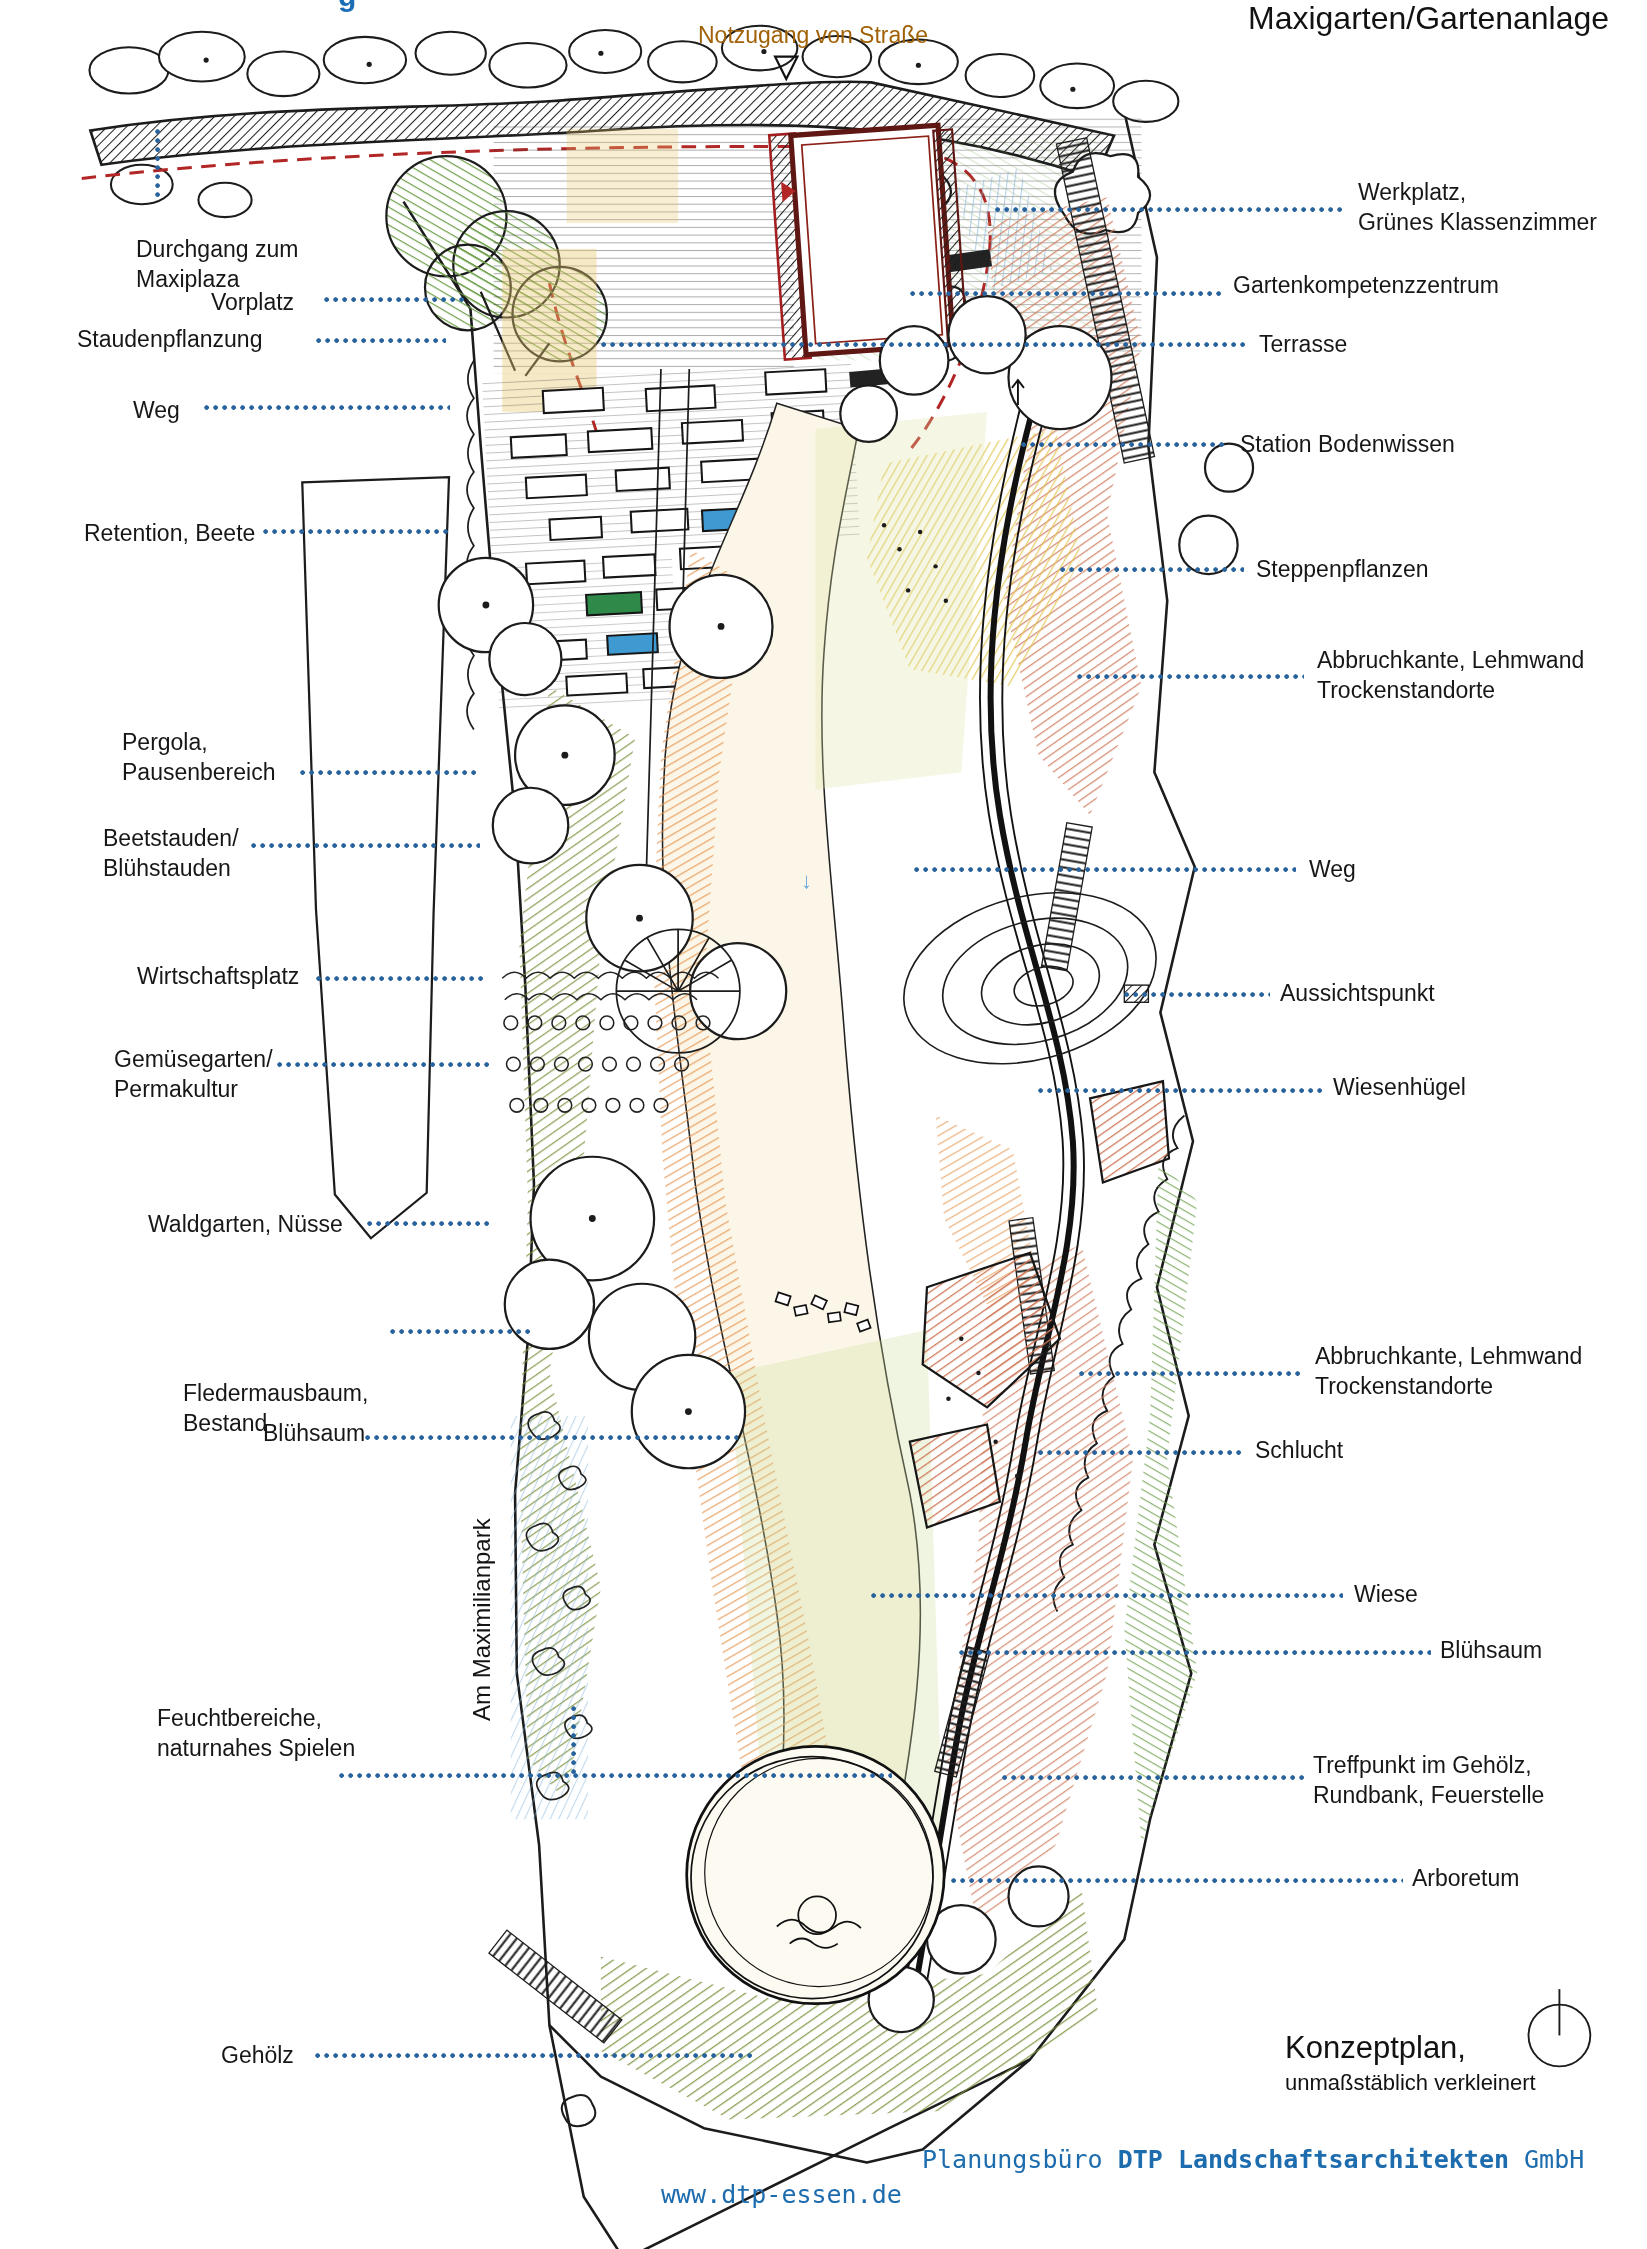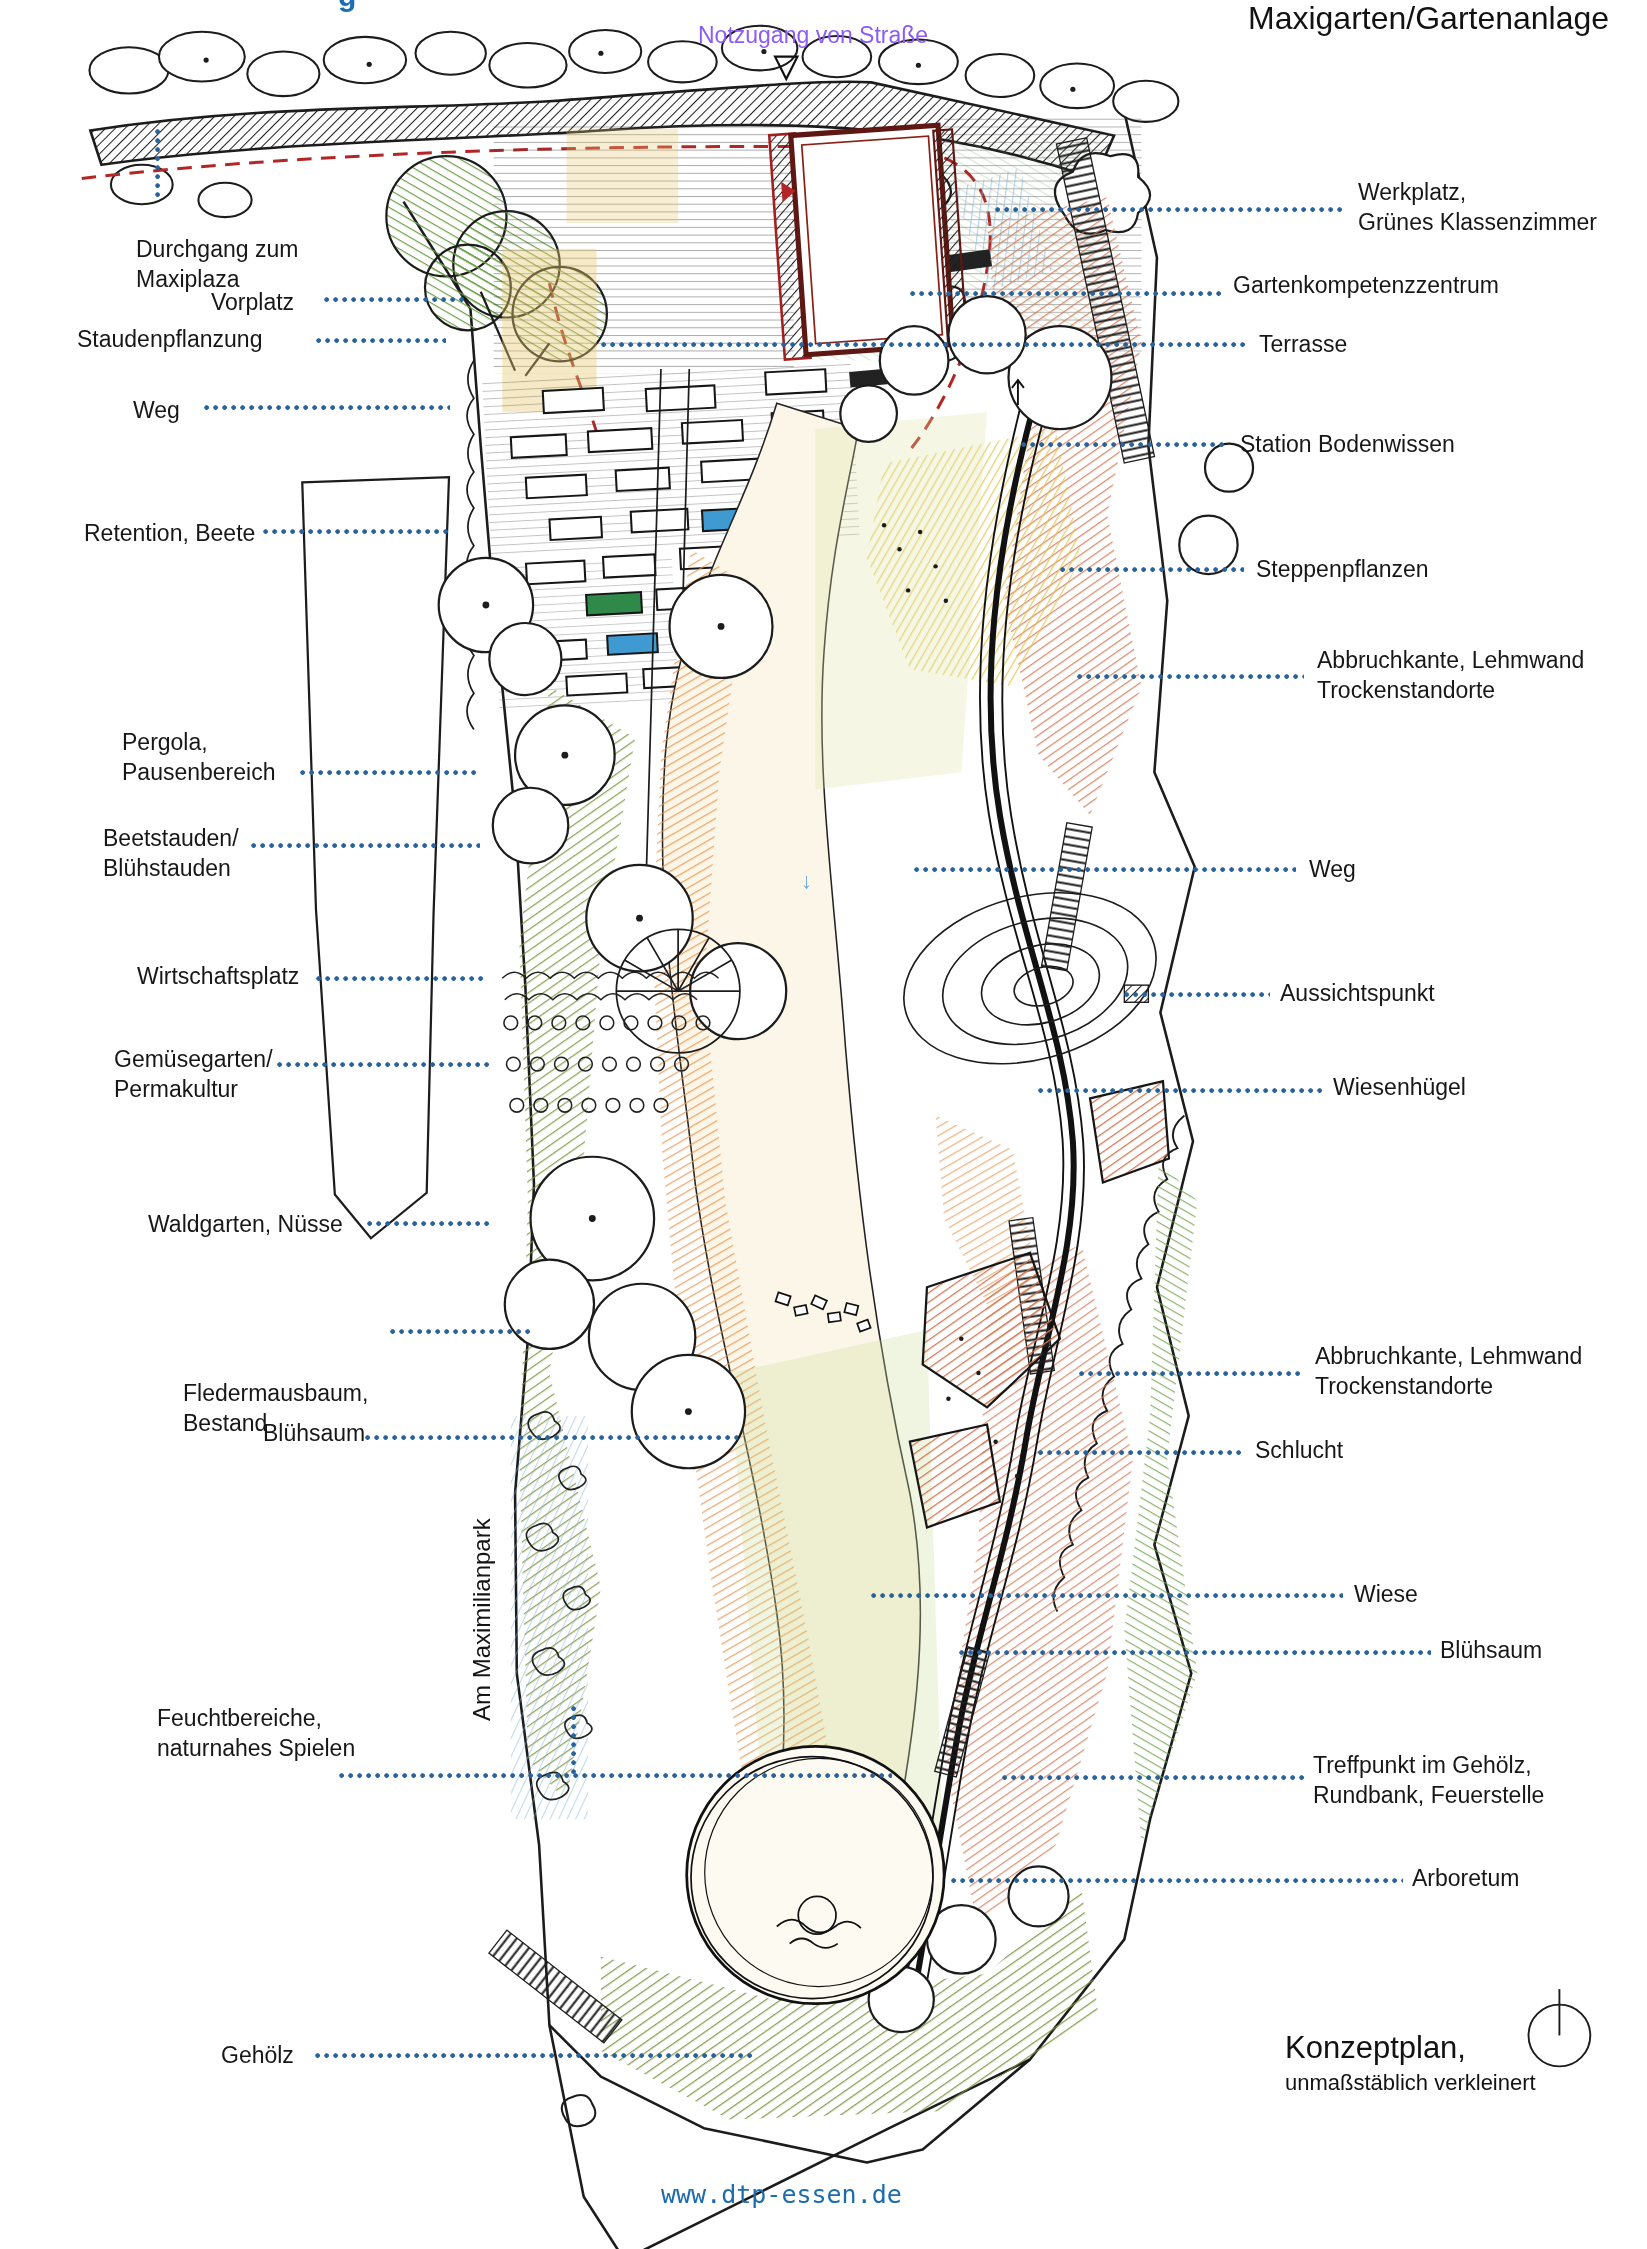--- a/index.html
+++ b/index.html
@@ -7,21 +7,21 @@
         font-family:"Liberation Sans",sans-serif;color:#171717;}
   #plan-svg{position:absolute;left:0;top:0;width:1648px;height:2250px;}
   .label{position:absolute;font-size:23px;line-height:1.3;white-space:pre-line;color:#171717;}
   .leader{position:absolute;height:5.1px;
           background-image:radial-gradient(circle at 2.6px 2.6px,#28639e 2px,rgba(0,0,0,0) 2.6px);
           background-size:9px 5.1px;background-repeat:repeat-x;}
   .leader-v{position:absolute;width:5.1px;
           background-image:radial-gradient(circle at 2.6px 2.6px,#28639e 2px,rgba(0,0,0,0) 2.6px);
           background-size:5.1px 9px;background-repeat:repeat-y;}
   .big-title{position:absolute;font-size:32px;color:#121212;}
-  .note{position:absolute;font-size:23px;color:#8b5cf6;}
+  .note{position:absolute;font-size:23px;color:#a16207;}
   .frag{position:absolute;left:338px;top:-20.6px;font-size:30px;font-weight:bold;color:#1b6db5;}
   .vertical-street{position:absolute;left:468px;top:1721px;font-size:24px;color:#141414;
           transform:rotate(-90deg);transform-origin:0 0;white-space:nowrap;}
   .legend-title{position:absolute;left:1285px;top:2030px;font-size:31px;color:#121212;}
   .legend-sub{position:absolute;left:1285px;top:2070px;font-size:22px;color:#121212;}
   .footer{position:absolute;font-family:"DejaVu Sans Mono",monospace;font-size:25px;color:#1d6cae;white-space:nowrap;}
   .footer b{font-weight:bold;}
 </style>
 </head>
 <body>
@@ -440,16 +440,17 @@
 <div class="label" style="left:1313px;top:1751px;">Treffpunkt im Gehölz,
 Rundbank, Feuerstelle</div>
 <div class="leader" style="left:1002px;top:1775px;width:302px;"></div>
 
 <div class="label" style="left:1412px;top:1864px;">Arboretum</div>
 <div class="leader" style="left:951px;top:1878px;width:452px;"></div>
 
 <div class="legend-title">Konzeptplan,</div>
 <div class="legend-sub">unmaßstäblich verkleinert</div>
 
+<div class="footer" style="left:922px;top:2145px;"><span>Planungsbüro </span><b>DTP Landschaftsarchitekten</b><span> GmbH</span></div>
 <div class="footer" style="left:661px;top:2180px;">www.dtp-essen.de</div>
 
 </div>
 
 
 </body></html>

